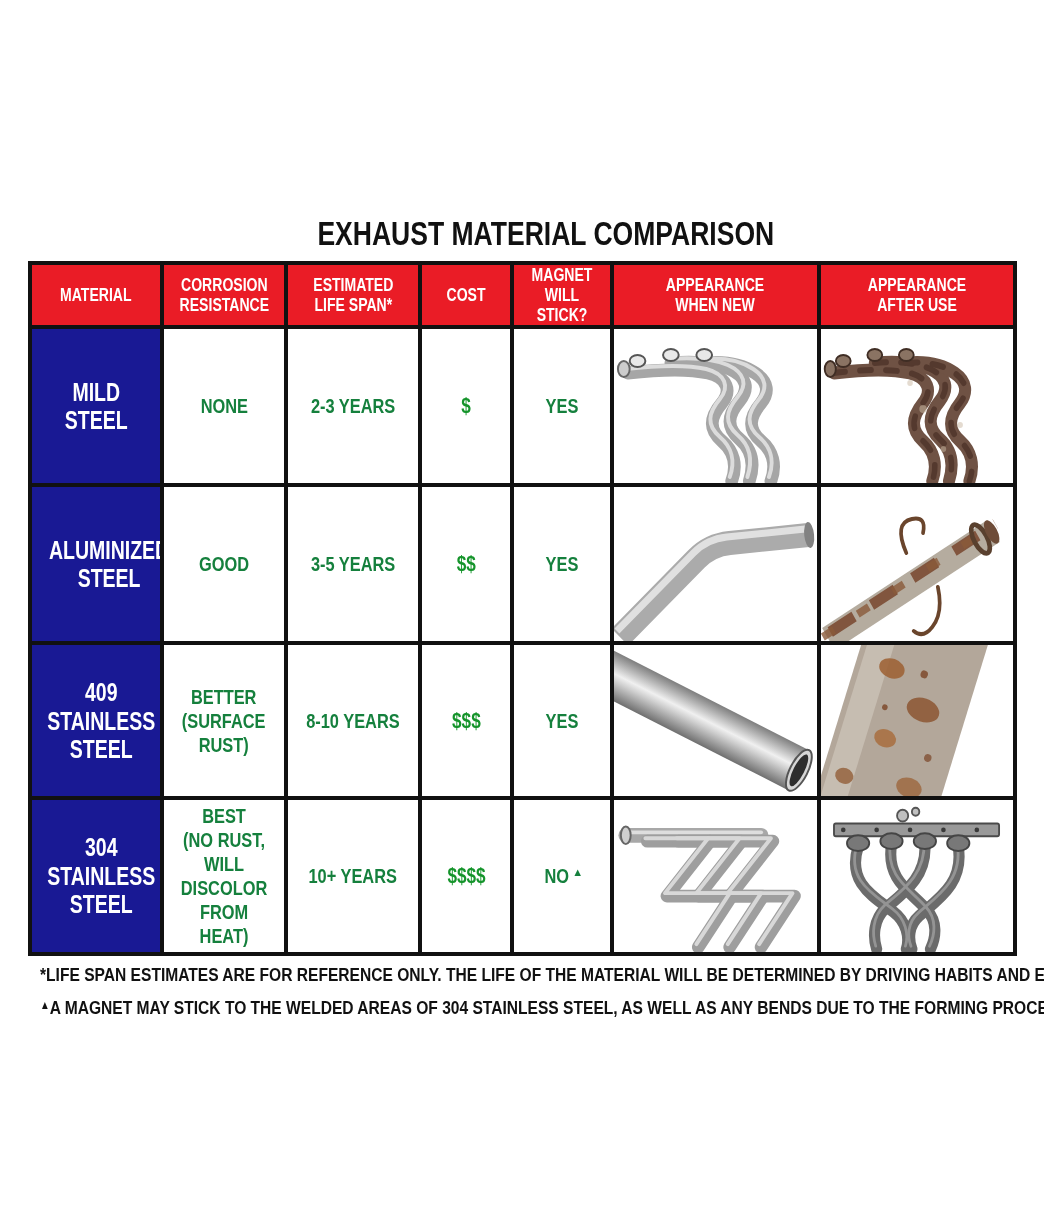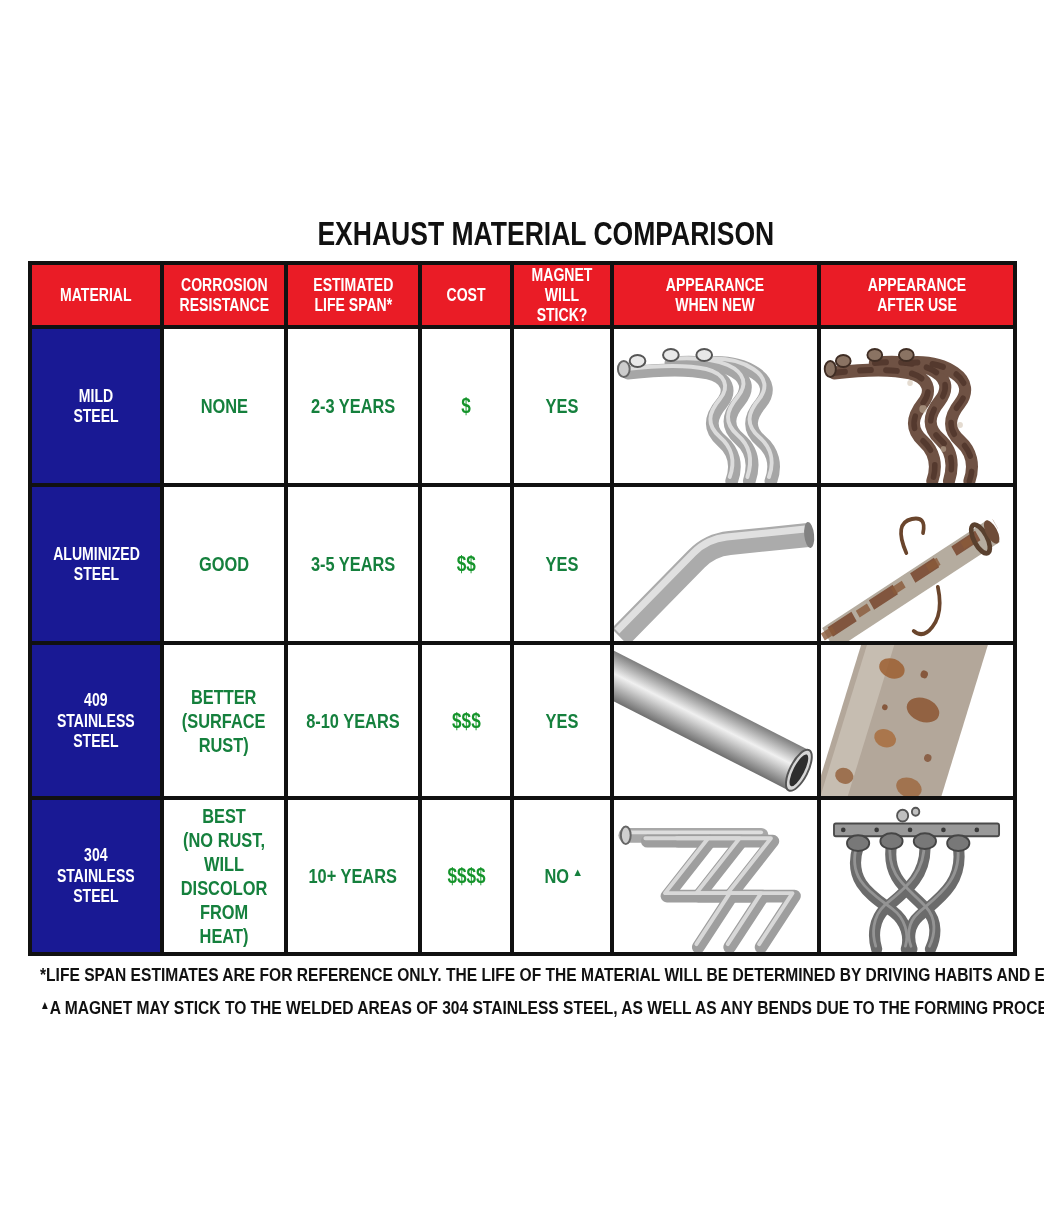--- a/index.html
+++ b/index.html
@@ -12,21 +12,21 @@
   table.cmp{position:absolute;left:28px;top:261px;width:985px;height:689px;
             border-collapse:collapse;table-layout:fixed;background:#ffffff;
             border:3px solid #111;}
   table.cmp th,table.cmp td{border:4px solid #111;text-align:center;vertical-align:middle;
             padding:0;overflow:hidden;}
   tr.hdr{height:61px;}
   tr.r1,tr.r2{height:158px;}
   tr.r3{height:155px;}
   tr.r4{height:153px;}
   th.redcell{background:#ea1c26;color:#ffffff;font-size:18px;line-height:1.12;}
-  td.matcell{background:#191994;color:#ffffff;font-size:18px;line-height:1.15;}
+  td.matcell{background:#191994;color:#ffffff;font-size:25px;line-height:1.15;}
   td.datacell{background:#ffffff;color:#15803d;font-size:21px;line-height:1.15;}
   td.costcell{background:#ffffff;font-size:22px;}
   td.costcell .cond{color:#15942b;}
   td.photocell{background:#ffffff;padding:0;}
   .imgwrap{width:100%;height:100%;display:block;position:relative;}
   .imgwrap svg{display:block;width:100%;height:100%;}
   sup.mark{font-size:11px;font-weight:bold;vertical-align:7px;}
   .footnotes{position:absolute;left:40px;top:960px;width:975px;color:#111;}
   .fnline{font-size:19px;line-height:30px;white-space:nowrap;}
   .fnline .fncond{display:inline-block;transform:scaleX(0.82);transform-origin:left center;

